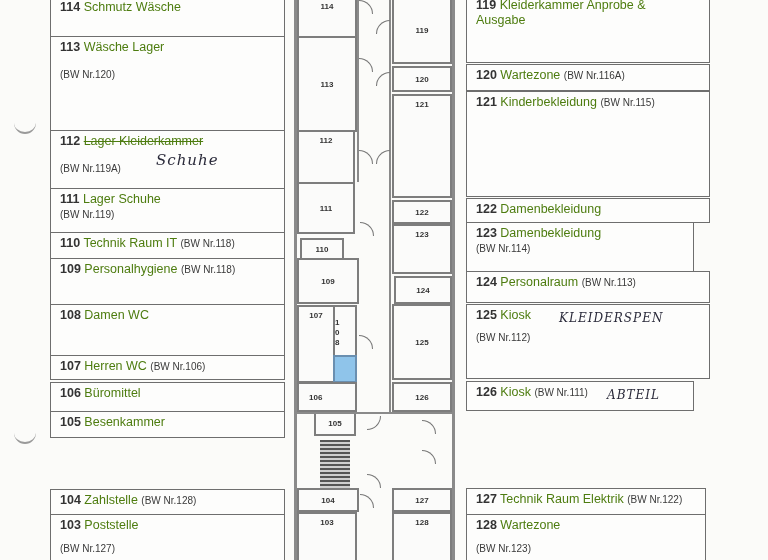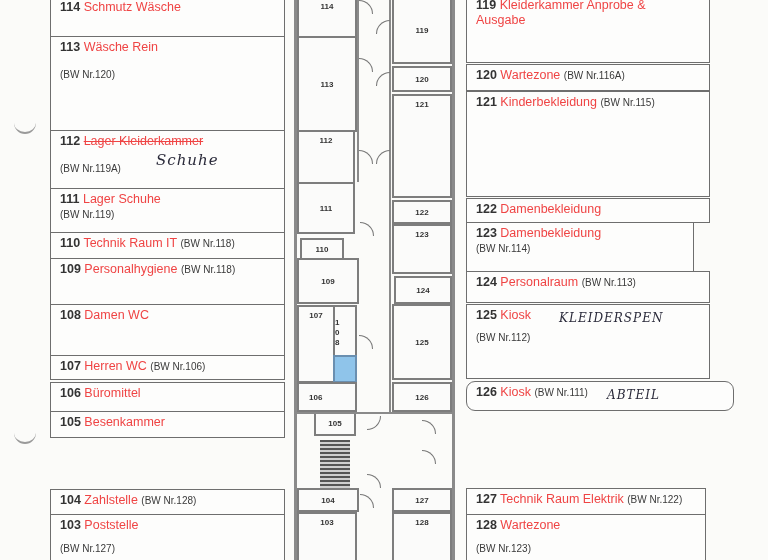--- a/index.html
+++ b/index.html
@@ -10,21 +10,21 @@
     color:#2b2b2b;
   }
   .box {
     position:absolute; box-sizing:border-box;
     border:1px solid #6e6e6e;
     background:#fdfdfc;
     padding:3px 0 0 9px;
     font-size:12.5px; line-height:15px;
   }
   .box .num { font-weight:bold; color:#333; }
-  .box .name { color:#ef4444; }
+  .box .name { color:#4d7c0f; }
   .box .bw { font-size:10px; color:#3a3a3a; }
   .box .bwline { display:block; font-size:10px; color:#3a3a3a; margin-top:2px; }
   .box .bwline.far { margin-top:12px; }
   .strike { text-decoration:line-through; }
   .hand {
     position:absolute; font-family:"DejaVu Serif", serif; font-style:italic;
     color:#2a2a3a; font-size:15px; letter-spacing:1px;
   }
   .hole {
     position:absolute; width:22px; height:12px;
@@ -53,21 +53,21 @@
 </head>
 <body>
 
 <div class="hole" style="left:14px;top:120px;"></div>
 <div class="hole" style="left:14px;top:430px;"></div>
 
 <div class="box" style="left:50px;top:-4px;width:235px;height:41px;">
   <span class="num">114</span> <span class="name">Schmutz Wäsche</span>
 </div>
 <div class="box" style="left:50px;top:36px;width:235px;height:95px;">
-  <span class="num">113</span> <span class="name">Wäsche Rein</span>
+  <span class="num">113</span> <span class="name">Wäsche Lager</span>
   <span class="bwline far">(BW Nr.120)</span>
 </div>
 <div class="box" style="left:50px;top:130px;width:235px;height:59px;">
   <span class="num">112</span> <span class="name strike">Lager Kleiderkammer</span>
   <span class="bwline far">(BW Nr.119A)</span>
   <span class="hand" style="left:105px;top:22px;">Schuhe</span>
 </div>
 <div class="box" style="left:50px;top:188px;width:235px;height:45px;">
   <span class="num">111</span> <span class="name">Lager Schuhe</span>
   <span class="bwline" style="margin-top:0;">(BW Nr.119)</span>
@@ -116,21 +116,21 @@
   <span class="bwline" style="margin-top:0;">(BW Nr.114)</span>
 </div>
 <div class="box" style="left:466px;top:271px;width:244px;height:32px;">
   <span class="num">124</span> <span class="name">Personalraum</span> <span class="bw">(BW Nr.113)</span>
 </div>
 <div class="box" style="left:466px;top:304px;width:244px;height:75px;">
   <span class="num">125</span> <span class="name">Kiosk</span>
   <span class="bwline far" style="margin-top:7px;">(BW Nr.112)</span>
   <span class="hand" style="left:92px;top:6px;font-size:12px;">KLEIDERSPEN</span>
 </div>
-<div class="box" style="left:466px;top:381px;width:268px;height:30px;border-radius:9px;">
+<div class="box" style="left:466px;top:381px;width:228px;height:30px;">
   <span class="num">126</span> <span class="name">Kiosk</span> <span class="bw">(BW Nr.111)</span>
   <span class="hand" style="left:140px;top:6px;font-size:12px;">ABTEIL</span>
 </div>
 <div class="box" style="left:466px;top:488px;width:240px;height:27px;">
   <span class="num">127</span> <span class="name">Technik Raum Elektrik</span> <span class="bw">(BW Nr.122)</span>
 </div>
 <div class="box" style="left:466px;top:514px;width:240px;height:50px;">
   <span class="num">128</span> <span class="name">Wartezone</span>
   <span class="bwline far" style="margin-top:8px;">(BW Nr.123)</span>
 </div>

